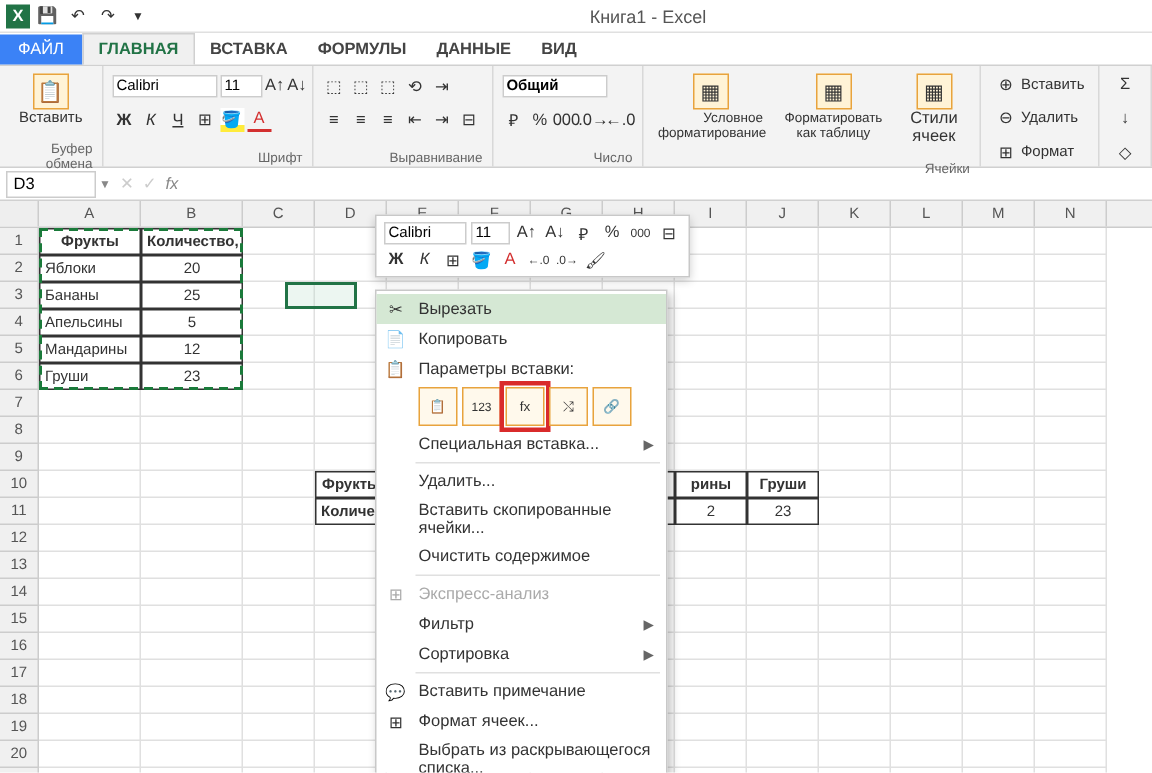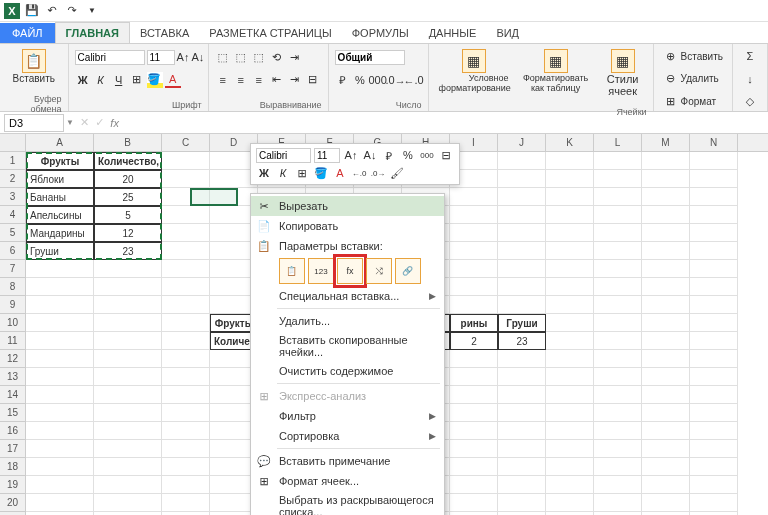--- a/index.html
+++ b/index.html
@@ -7,21 +7,21 @@
 
 
 .titlebar { background: #fff; height: 22px; display: flex; align-items: center; padding: 0 4px; border-bottom: 1px solid #e0e0e0; }
 .titlebar .qat { display: flex; gap: 4px; align-items: center; }
 .titlebar .qat-icon { width: 16px; height: 16px; display: flex; align-items: center; justify-content: center; font-size: 11px; }
 .titlebar .title { flex: 1; text-align: center; font-size: 12px; color: #555; }
 
 
 .ribbon-tabs { background: #fff; height: 22px; display: flex; align-items: flex-end; border-bottom: 1px solid #d0d0d0; }
 .ribbon-tabs .file-tab { background: #3b82f6; color: #fff; padding: 4px 12px; font-size: 11px; cursor: pointer; }
-.ribbon-tabs .tab { padding: 4px 10px; font-size: 11px; color: #444; cursor: pointer; }
+.ribbon-tabs .tab { padding: 4px 10px; font-size: 11px; color: #444; cursor: pointer; font-weight: bold; }
 .ribbon-tabs .tab.active { background: #f0f0f0; border: 1px solid #d0d0d0; border-bottom: none; color: #217346; font-weight: bold; }
 
 
 .ribbon { background: #f3f3f3; height: 68px; display: flex; border-bottom: 1px solid #d0d0d0; }
 .ribbon-group { border-right: 1px solid #d8d8d8; padding: 3px 6px 1px; display: flex; flex-direction: column; justify-content: space-between; position: relative; }
 .ribbon-group-label { text-align: right; font-size: 9px; color: #666; margin-top: 8px; }
 .ribbon-row { display: flex; align-items: center; gap: 2px; min-height: 20px; }
 .ribbon-btn { display: flex; flex-direction: column; align-items: center; padding: 2px 4px; cursor: pointer; }
 .ribbon-btn-small { padding: 1px 3px; cursor: pointer; font-size: 10px; display: flex; align-items: center; gap: 2px; }
 .font-select { border: 1px solid #ccc; font-size: 10px; padding: 1px 2px; background: #fff; }
@@ -89,27 +89,27 @@
 <body>
 
 <div class="titlebar">
   <div class="qat">
     <span class="qat-icon" style="background:#217346;color:#fff;font-weight:bold;">X</span>
     <span class="qat-icon">💾</span>
     <span class="qat-icon">↶</span>
     <span class="qat-icon">↷</span>
     <span class="qat-icon" style="font-size:8px;">▼</span>
   </div>
+  <div class="title">Книга1 - Excel</div>
 </div>
 
 <div class="ribbon-tabs">
   <div class="file-tab">ФАЙЛ</div>
   <div class="tab active">ГЛАВНАЯ</div>
   <div class="tab">ВСТАВКА</div>
-  <div class="tab">РАЗМЕТКА СТРАНИЦЫ</div>
   <div class="tab">ФОРМУЛЫ</div>
   <div class="tab">ДАННЫЕ</div>
   <div class="tab">ВИД</div>
 </div>
 
 <div class="ribbon">
   <div class="ribbon-group">
     <div class="ribbon-btn">
       <div class="big-icon">📋</div>
       <span style="font-size:10px;">Вставить</span>

